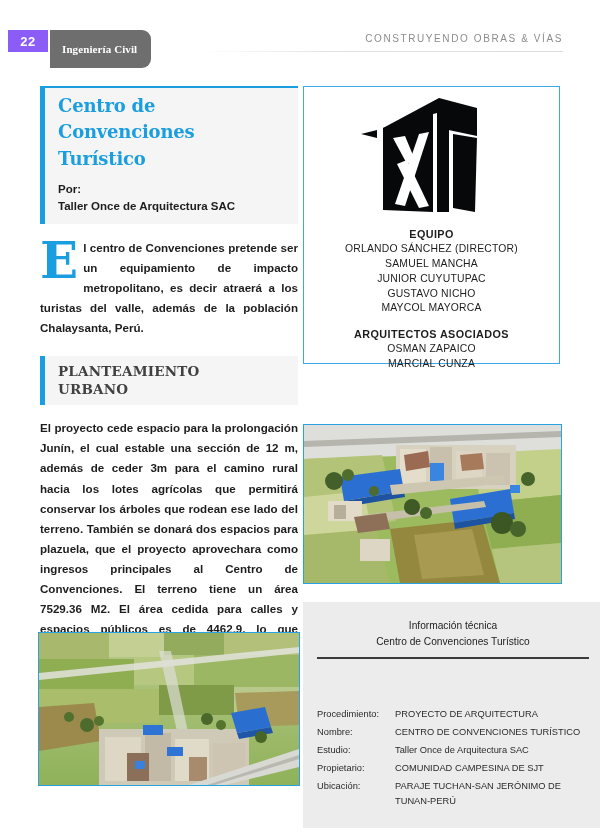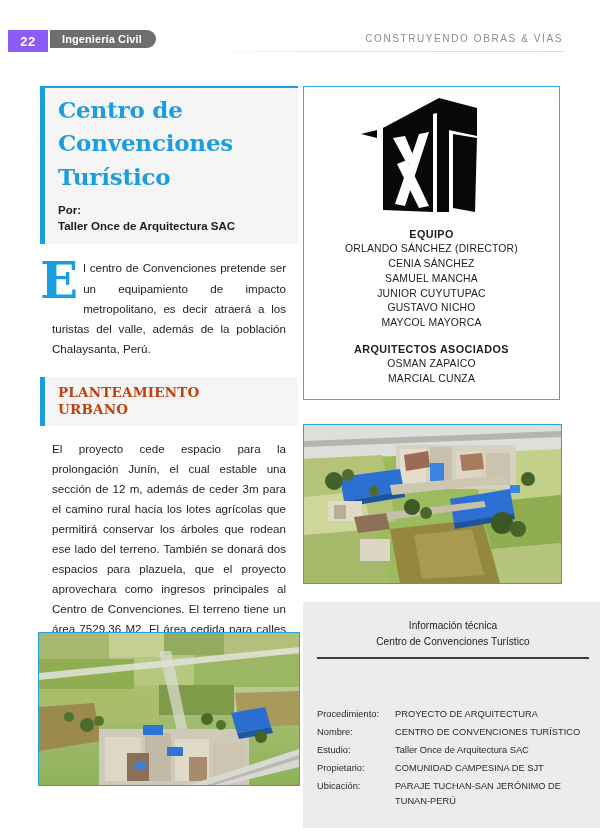--- a/index.html
+++ b/index.html
@@ -35,30 +35,31 @@
     font-weight: bold;
     display: flex;
     align-items: center;
     justify-content: center;
     letter-spacing: 0.5px;
   }
   .section-tab {
     position: absolute;
     left: 50px;
     top: 0;
-    height: 18px;
+    height: 38px;
     padding: 0 14px 0 12px;
     background: #6e6e6e;
     color: #ffffff;
     font-size: 11px;
     font-weight: bold;
     display: flex;
     align-items: center;
     border-radius: 0 9px 9px 0;
     letter-spacing: 0.1px;
+    font-family: Liberation Serif, serif;
   }
   .header-right {
     position: absolute;
     right: 37px;
     top: 3px;
     font-size: 10px;
     color: #8c8c8c;
     letter-spacing: 1.6px;
     font-weight: normal;
   }
@@ -96,41 +97,42 @@
     position: absolute;
     left: 0;
     top: 0;
     right: 0;
     height: 2px;
     background: #1b9ee0;
   }
   .art-title {
     font-family: "DejaVu Serif", serif;
     font-weight: bold;
-    font-size: 23px;
+    font-size: 18px;
     line-height: 1.36;
     color: #1b9ee0;
     margin: 0 0 2px 0;
     letter-spacing: -0.2px;
   }
   .byline {
     font-size: 11.5px;
     font-weight: bold;
     color: #1d1d1d;
     line-height: 1.42;
     margin-top: 10px;
   }
 
   
   .body-text {
     font-size: 11.6px;
     line-height: 1.73;
     color: #1d1d1d;
     text-align: justify;
-    margin: 12px;
+    margin: 0;
+    font-weight: bold;
   }
   .intro {
     margin-top: 14px;
     position: relative;
   }
   .dropcap {
     float: left;
     font-family: "DejaVu Serif", serif;
     font-weight: bold;
     font-size: 50px;
@@ -153,21 +155,21 @@
     top: 0;
     bottom: 0;
     width: 5px;
     background: #1b9ee0;
   }
   .sec-head h2 {
     font-family: "DejaVu Serif", serif;
     margin: 0;
     font-size: 13.5px;
     font-weight: bold;
-    color: #c2410c;
+    color: #404040;
     line-height: 1.3;
     letter-spacing: 0.2px;
   }
   .para-main {
     margin-top: 13px;
   }
 
   
   .photo {
     border: 1.5px solid #27a3e3;
@@ -188,21 +190,21 @@
     height: 158px;
   }
   .ph-inner { position: absolute; inset: 0; }
 
   
   .logo-panel {
     position: absolute;
     left: 303px;
     top: 86px;
     width: 257px;
-    height: 314px;
+    height: 278px;
     border: 1.5px solid #3aa9e6;
     background: #ffffff;
     box-sizing: border-box;
   }
   .logo-wrap {
     width: 100%;
     height: 128px;
     display: flex;
     align-items: center;
     justify-content: center;
@@ -361,21 +363,20 @@
       <polygon points="96,40 120,44 118,118 96,114" fill="#07080a"></polygon>
 
       <polygon points="78,22 92,18 92,118 78,118" fill="#07080a"></polygon>
       <polygon points="76,20 80,19 80,118 76,118" fill="#ffffff"></polygon>
     </svg>
   </div>
 
   <div class="credits">
     <div class="ch">EQUIPO</div>
     <div>ORLANDO SÁNCHEZ (DIRECTOR)</div>
-    <div>CENIA SÁNCHEZ</div>
     <div>SAMUEL MANCHA</div>
     <div>JUNIOR CUYUTUPAC</div>
     <div>GUSTAVO NICHO</div>
     <div>MAYCOL MAYORCA</div>
     <div class="gap"></div>
     <div class="ch">ARQUITECTOS ASOCIADOS</div>
     <div>OSMAN ZAPAICO</div>
     <div>MARCIAL CUNZA</div>
   </div>
 </div>

